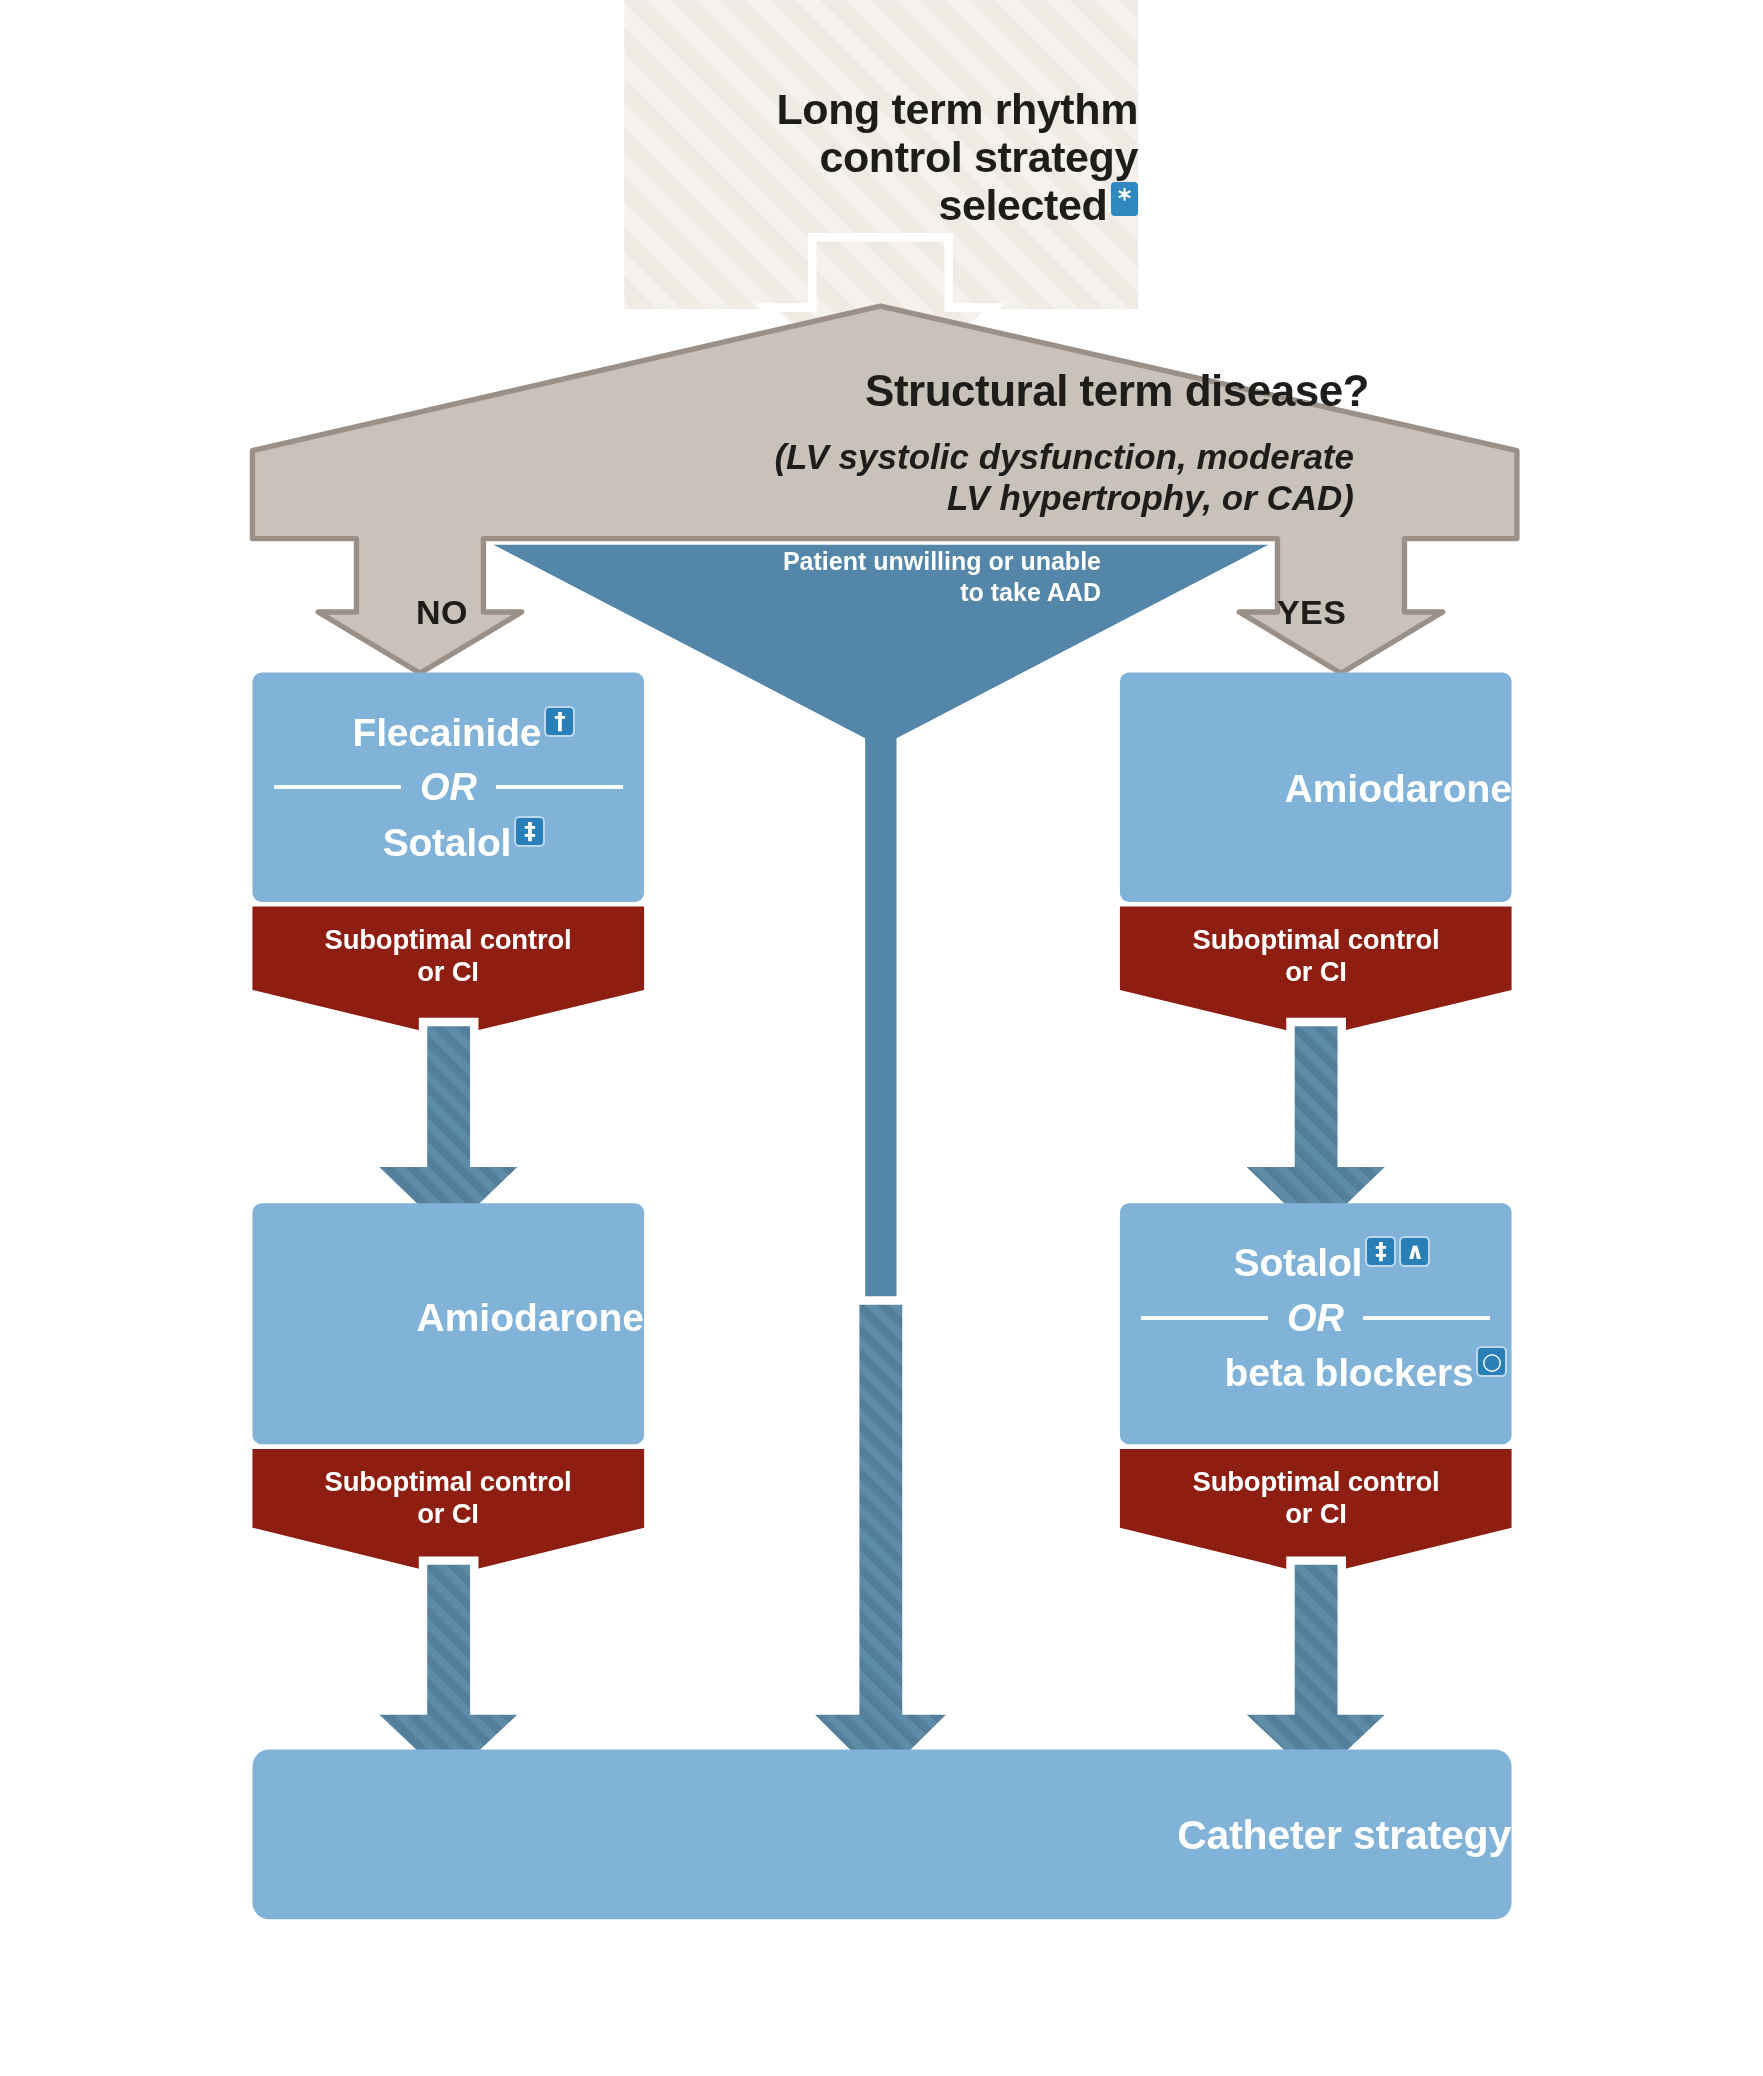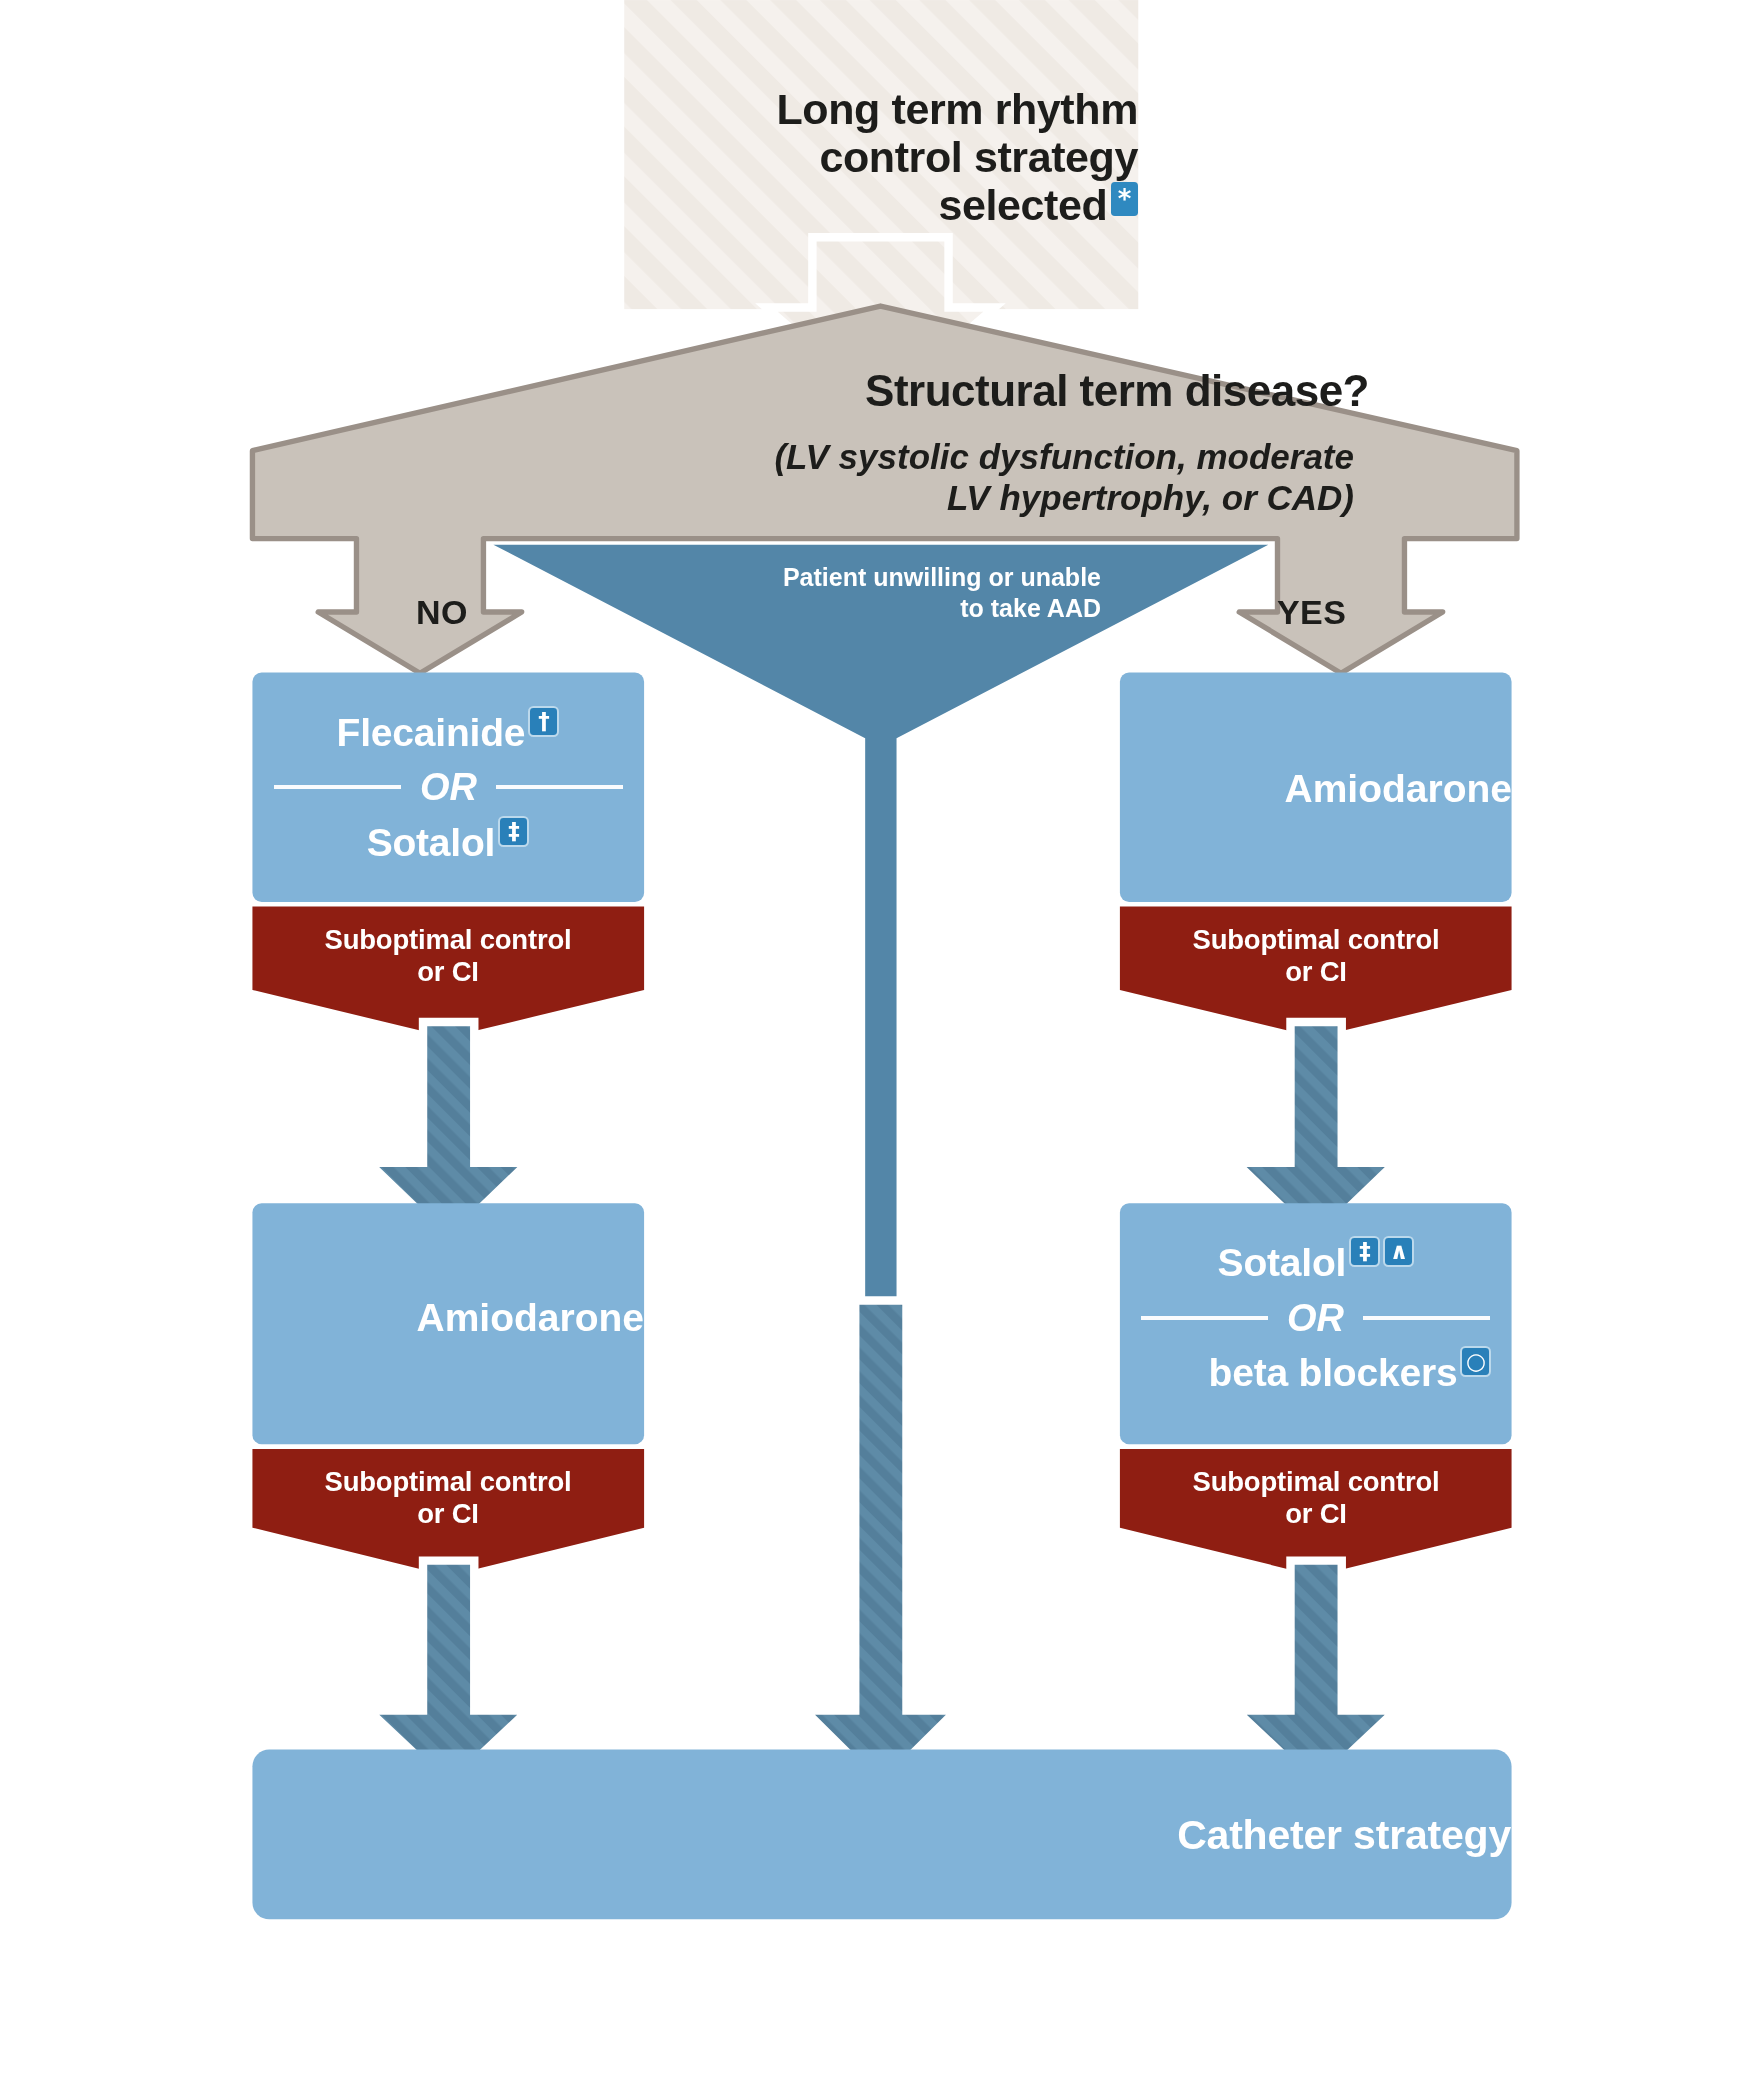--- a/index.html
+++ b/index.html
@@ -70,40 +70,41 @@
     font-size: 34px;
     font-weight: bold;
     color: #1d1d1b;
     letter-spacing: 0.4px;
   }
   #label-no  { left: 416px;  top: 593px; }
   #label-yes { left: 1277px; top: 593px; }
 
   #funnel-label {
     left: 612px;
-    top: 562px;
+    top: 546px;
     width: 489px;
     font-size: 25px;
     font-weight: bold;
     color: #ffffff;
     line-height: 1.22;
   }
 
   
   .drug-line {
     position: absolute;
     text-align: center;
     color: #ffffff;
     font-size: 39px;
     font-weight: bold;
     letter-spacing: -0.2px;
     white-space: nowrap;
     display: flex;
     align-items: flex-start;
     justify-content: center;
+    padding-left: 16px;
   }
   .drug-single {
     font-size: 39px;
   }
   
   .or-row {
     position: absolute;
     display: flex;
     align-items: center;
     justify-content: center;

